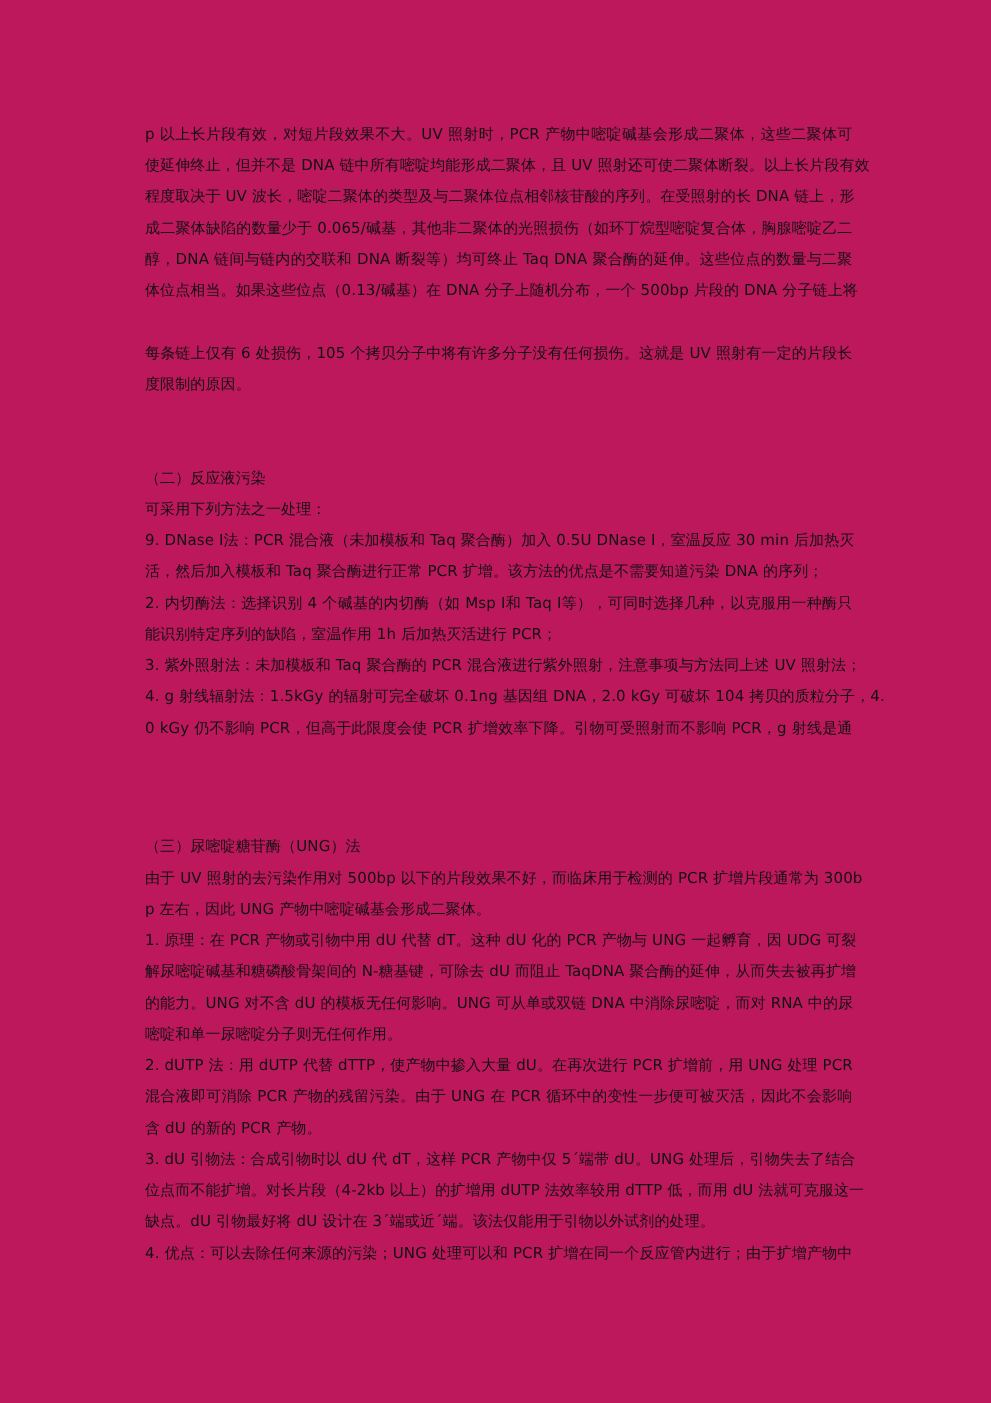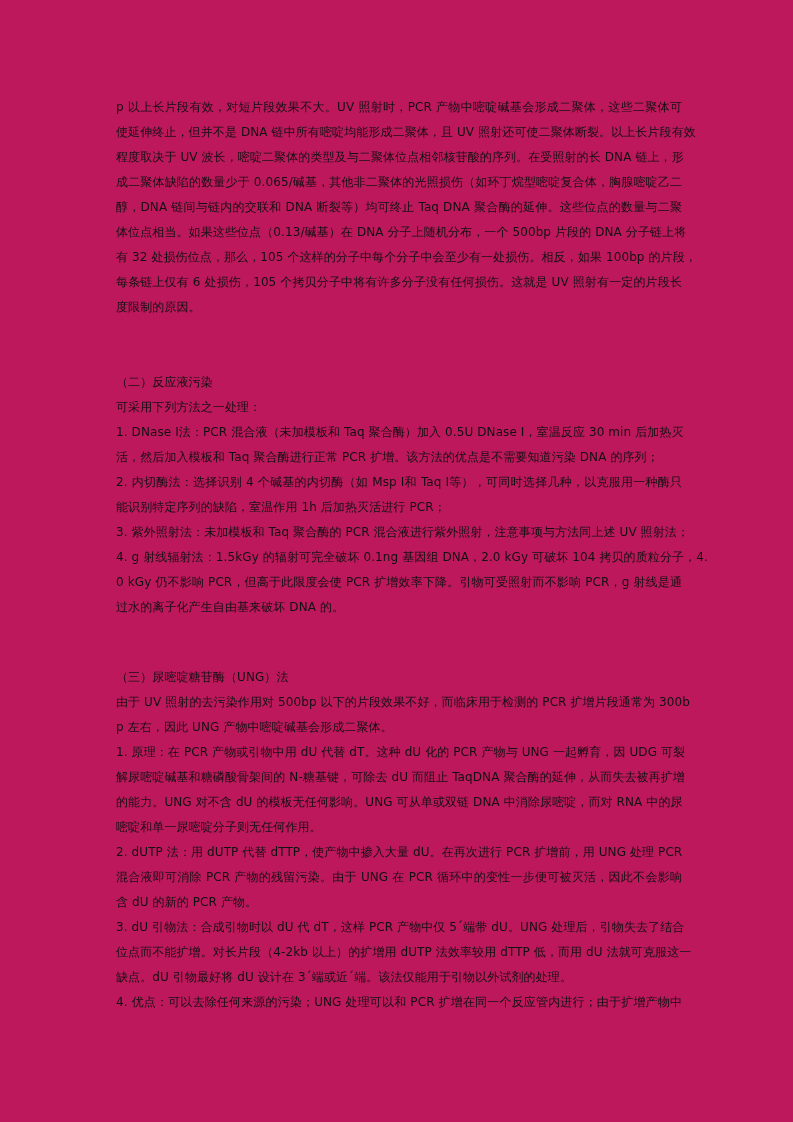--- a/index.html
+++ b/index.html
@@ -14,34 +14,32 @@
 <body>
 
 <div class="page">
 
   <div class="ln just" style="top:99px">p 以上长片段有效，对短片段效果不大。UV 照射时，PCR 产物中嘧啶碱基会形成二聚体，这些二聚体可</div>
   <div class="ln just" style="top:124px">使延伸终止，但并不是 DNA 链中所有嘧啶均能形成二聚体，且 UV 照射还可使二聚体断裂。以上长片段有效</div>
   <div class="ln just" style="top:149px">程度取决于 UV 波长，嘧啶二聚体的类型及与二聚体位点相邻核苷酸的序列。在受照射的长 DNA 链上，形</div>
   <div class="ln just" style="top:174px">成二聚体缺陷的数量少于 0.065/碱基，其他非二聚体的光照损伤（如环丁烷型嘧啶复合体，胸腺嘧啶乙二</div>
   <div class="ln just" style="top:199px">醇，DNA 链间与链内的交联和 DNA 断裂等）均可终止 Taq  DNA 聚合酶的延伸。这些位点的数量与二聚</div>
   <div class="ln just" style="top:224px">体位点相当。如果这些位点（0.13/碱基）在 DNA 分子上随机分布，一个 500bp 片段的 DNA 分子链上将</div>
-  <div class="ln just" style="top:249px">有 32 处损伤位点，那么，105 个这样的分子中每个分子中会至少有一处损伤。相反，如果 100bp 的片段，</div>
   <div class="ln just" style="top:274px">每条链上仅有 6 处损伤，105 个拷贝分子中将有许多分子没有任何损伤。这就是 UV 照射有一定的片段长</div>
   <div class="ln" style="top:299px">度限制的原因。</div>
 
   <div class="ln" style="top:374px">（二）反应液污染</div>
   <div class="ln" style="top:399px">可采用下列方法之一处理：</div>
-  <div class="ln just" style="top:424px">1. DNase Ⅰ法：PCR 混合液（未加模板和 Taq 聚合酶）加入 0.5U  DNase Ⅰ，室温反应 30  min 后加热灭</div>
+  <div class="ln just" style="top:424px">9. DNase Ⅰ法：PCR 混合液（未加模板和 Taq 聚合酶）加入 0.5U  DNase Ⅰ，室温反应 30  min 后加热灭</div>
   <div class="ln" style="top:449px">活，然后加入模板和 Taq 聚合酶进行正常 PCR 扩增。该方法的优点是不需要知道污染 DNA 的序列；</div>
   <div class="ln just" style="top:474px">2. 内切酶法：选择识别 4 个碱基的内切酶（如 Msp Ⅰ和 Taq Ⅰ等），可同时选择几种，以克服用一种酶只</div>
   <div class="ln" style="top:499px">能识别特定序列的缺陷，室温作用 1h  后加热灭活进行 PCR；</div>
   <div class="ln just" style="top:524px">3. 紫外照射法：未加模板和 Taq 聚合酶的 PCR 混合液进行紫外照射，注意事项与方法同上述 UV 照射法；</div>
   <div class="ln just" style="top:549px">4. g 射线辐射法：1.5kGy 的辐射可完全破坏 0.1ng 基因组 DNA，2.0  kGy 可破坏 104 拷贝的质粒分子，4.</div>
   <div class="ln just" style="top:574px">0  kGy 仍不影响 PCR，但高于此限度会使 PCR 扩增效率下降。引物可受照射而不影响 PCR，g 射线是通</div>
-  <div class="ln" style="top:599px">过水的离子化产生自由基来破坏 DNA 的。</div>
 
   <div class="ln" style="top:669px">（三）尿嘧啶糖苷酶（UNG）法</div>
   <div class="ln just" style="top:694px">由于 UV 照射的去污染作用对 500bp 以下的片段效果不好，而临床用于检测的 PCR 扩增片段通常为 300b</div>
   <div class="ln" style="top:719px">p 左右，因此 UNG 产物中嘧啶碱基会形成二聚体。</div>
   <div class="ln just" style="top:744px">1. 原理：在 PCR 产物或引物中用 dU  代替 dT。这种 dU 化的 PCR 产物与 UNG 一起孵育，因 UDG 可裂</div>
   <div class="ln just" style="top:769px">解尿嘧啶碱基和糖磷酸骨架间的 N-糖基键，可除去 dU 而阻止 TaqDNA 聚合酶的延伸，从而失去被再扩增</div>
   <div class="ln just" style="top:794px">的能力。UNG 对不含 dU 的模板无任何影响。UNG 可从单或双链 DNA 中消除尿嘧啶，而对 RNA 中的尿</div>
   <div class="ln" style="top:819px">嘧啶和单一尿嘧啶分子则无任何作用。</div>
   <div class="ln just" style="top:844px">2. dUTP 法：用 dUTP 代替 dTTP，使产物中掺入大量 dU。在再次进行 PCR 扩增前，用 UNG 处理 PCR</div>
   <div class="ln just" style="top:869px">混合液即可消除 PCR 产物的残留污染。由于 UNG 在 PCR 循环中的变性一步便可被灭活，因此不会影响</div>

